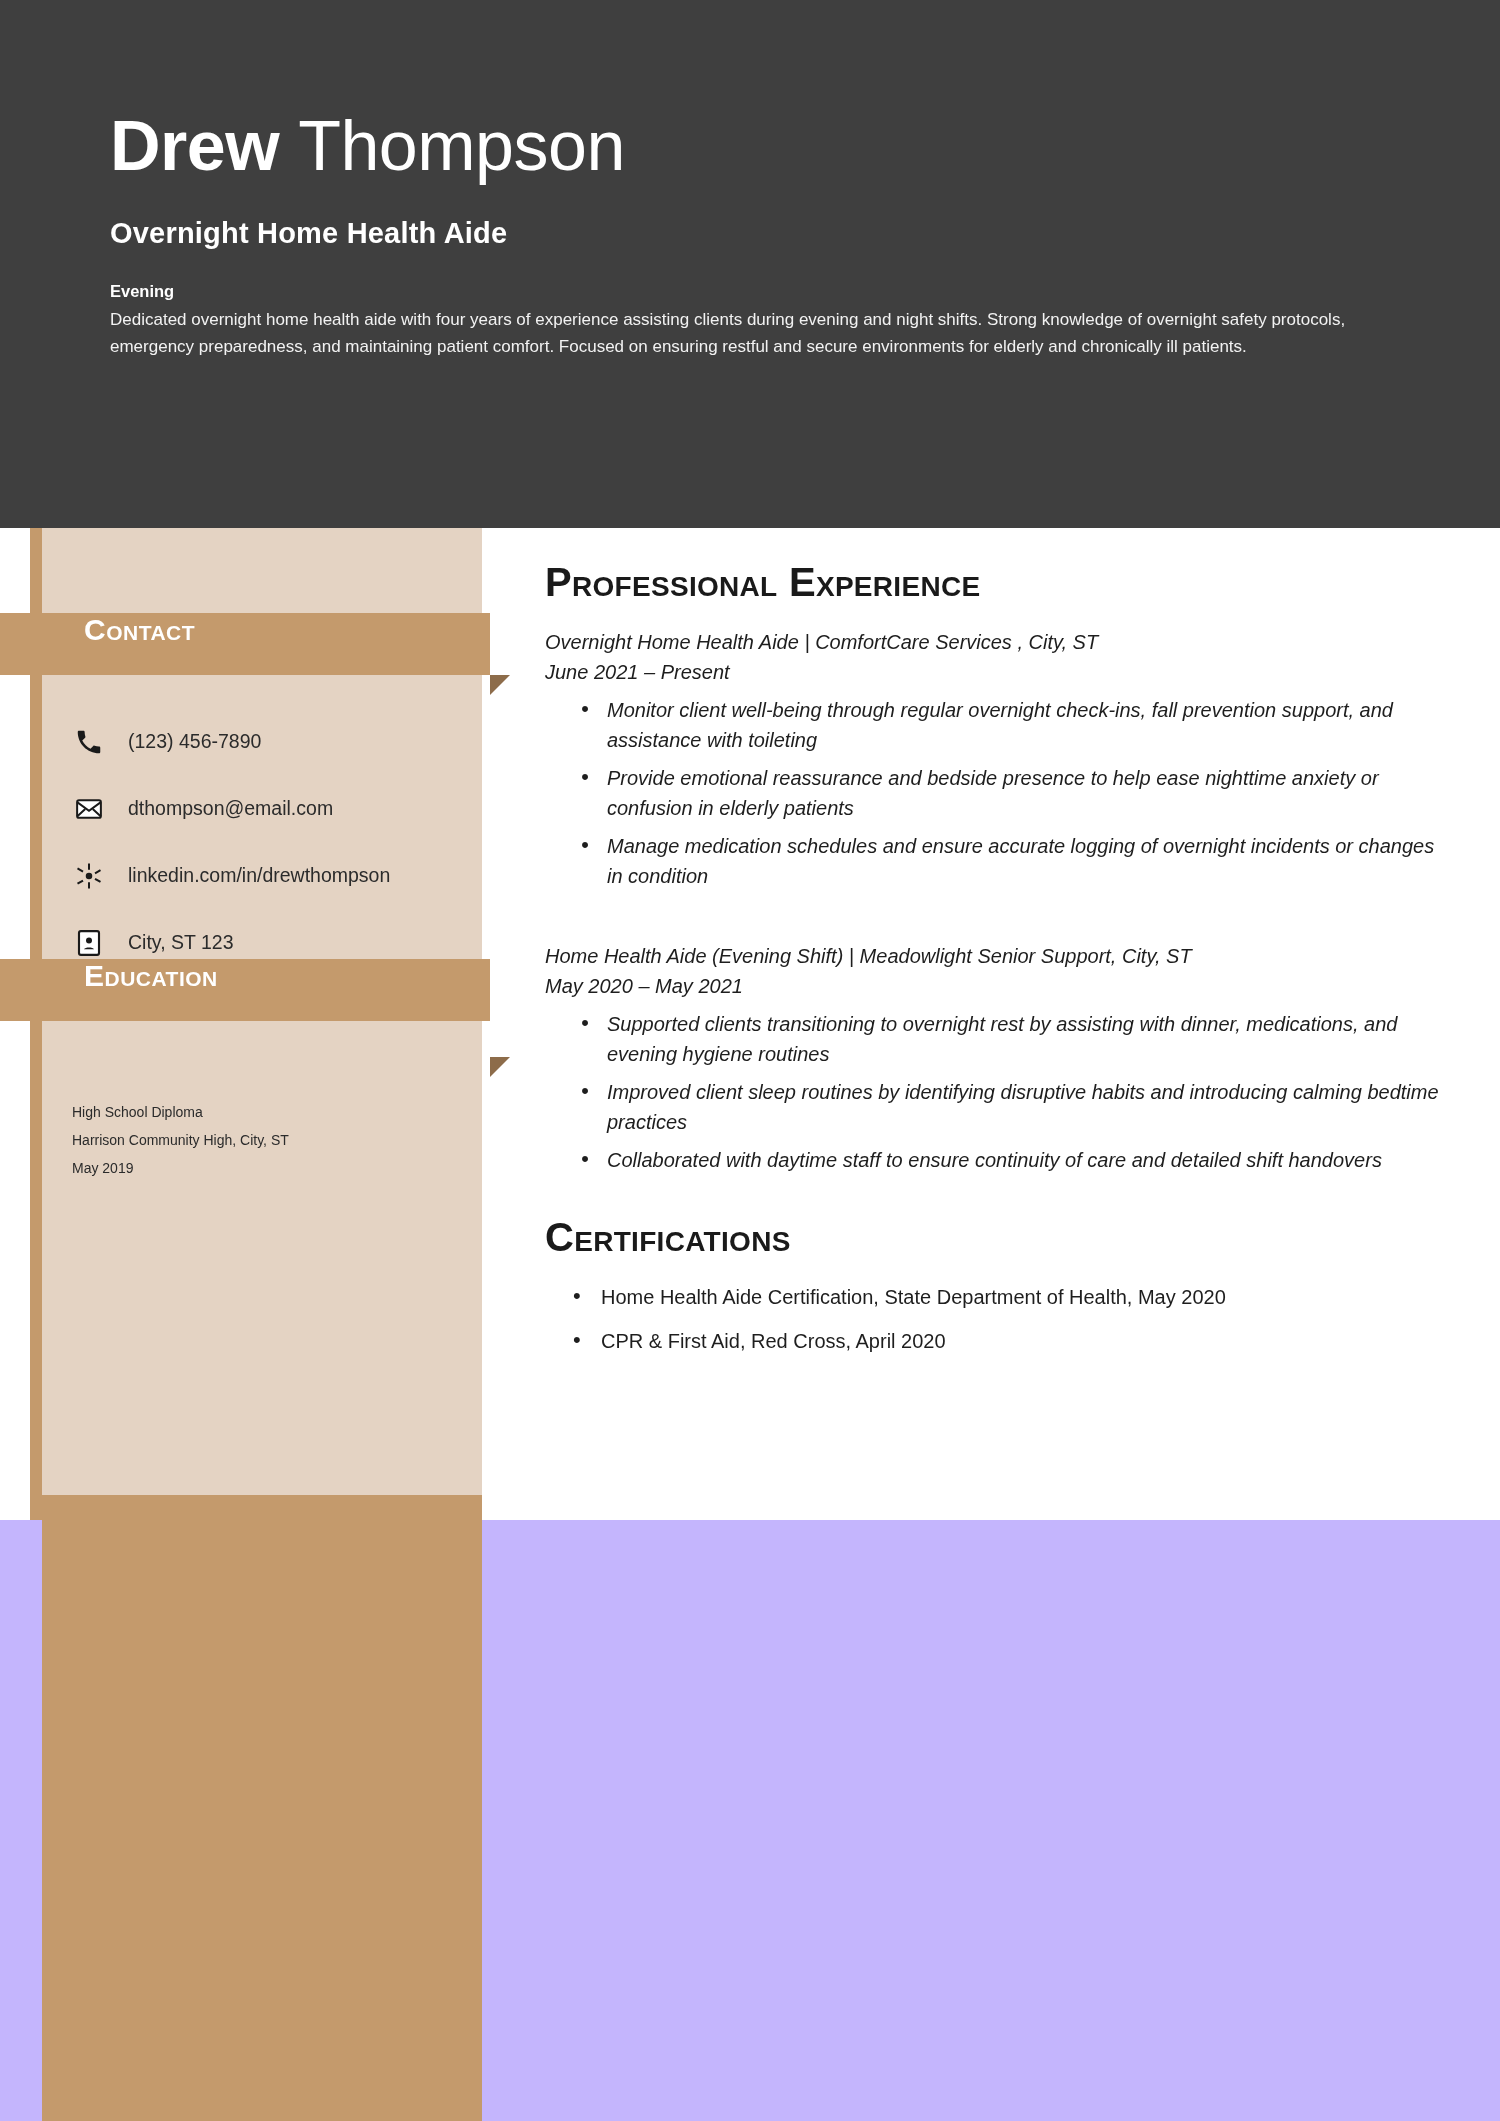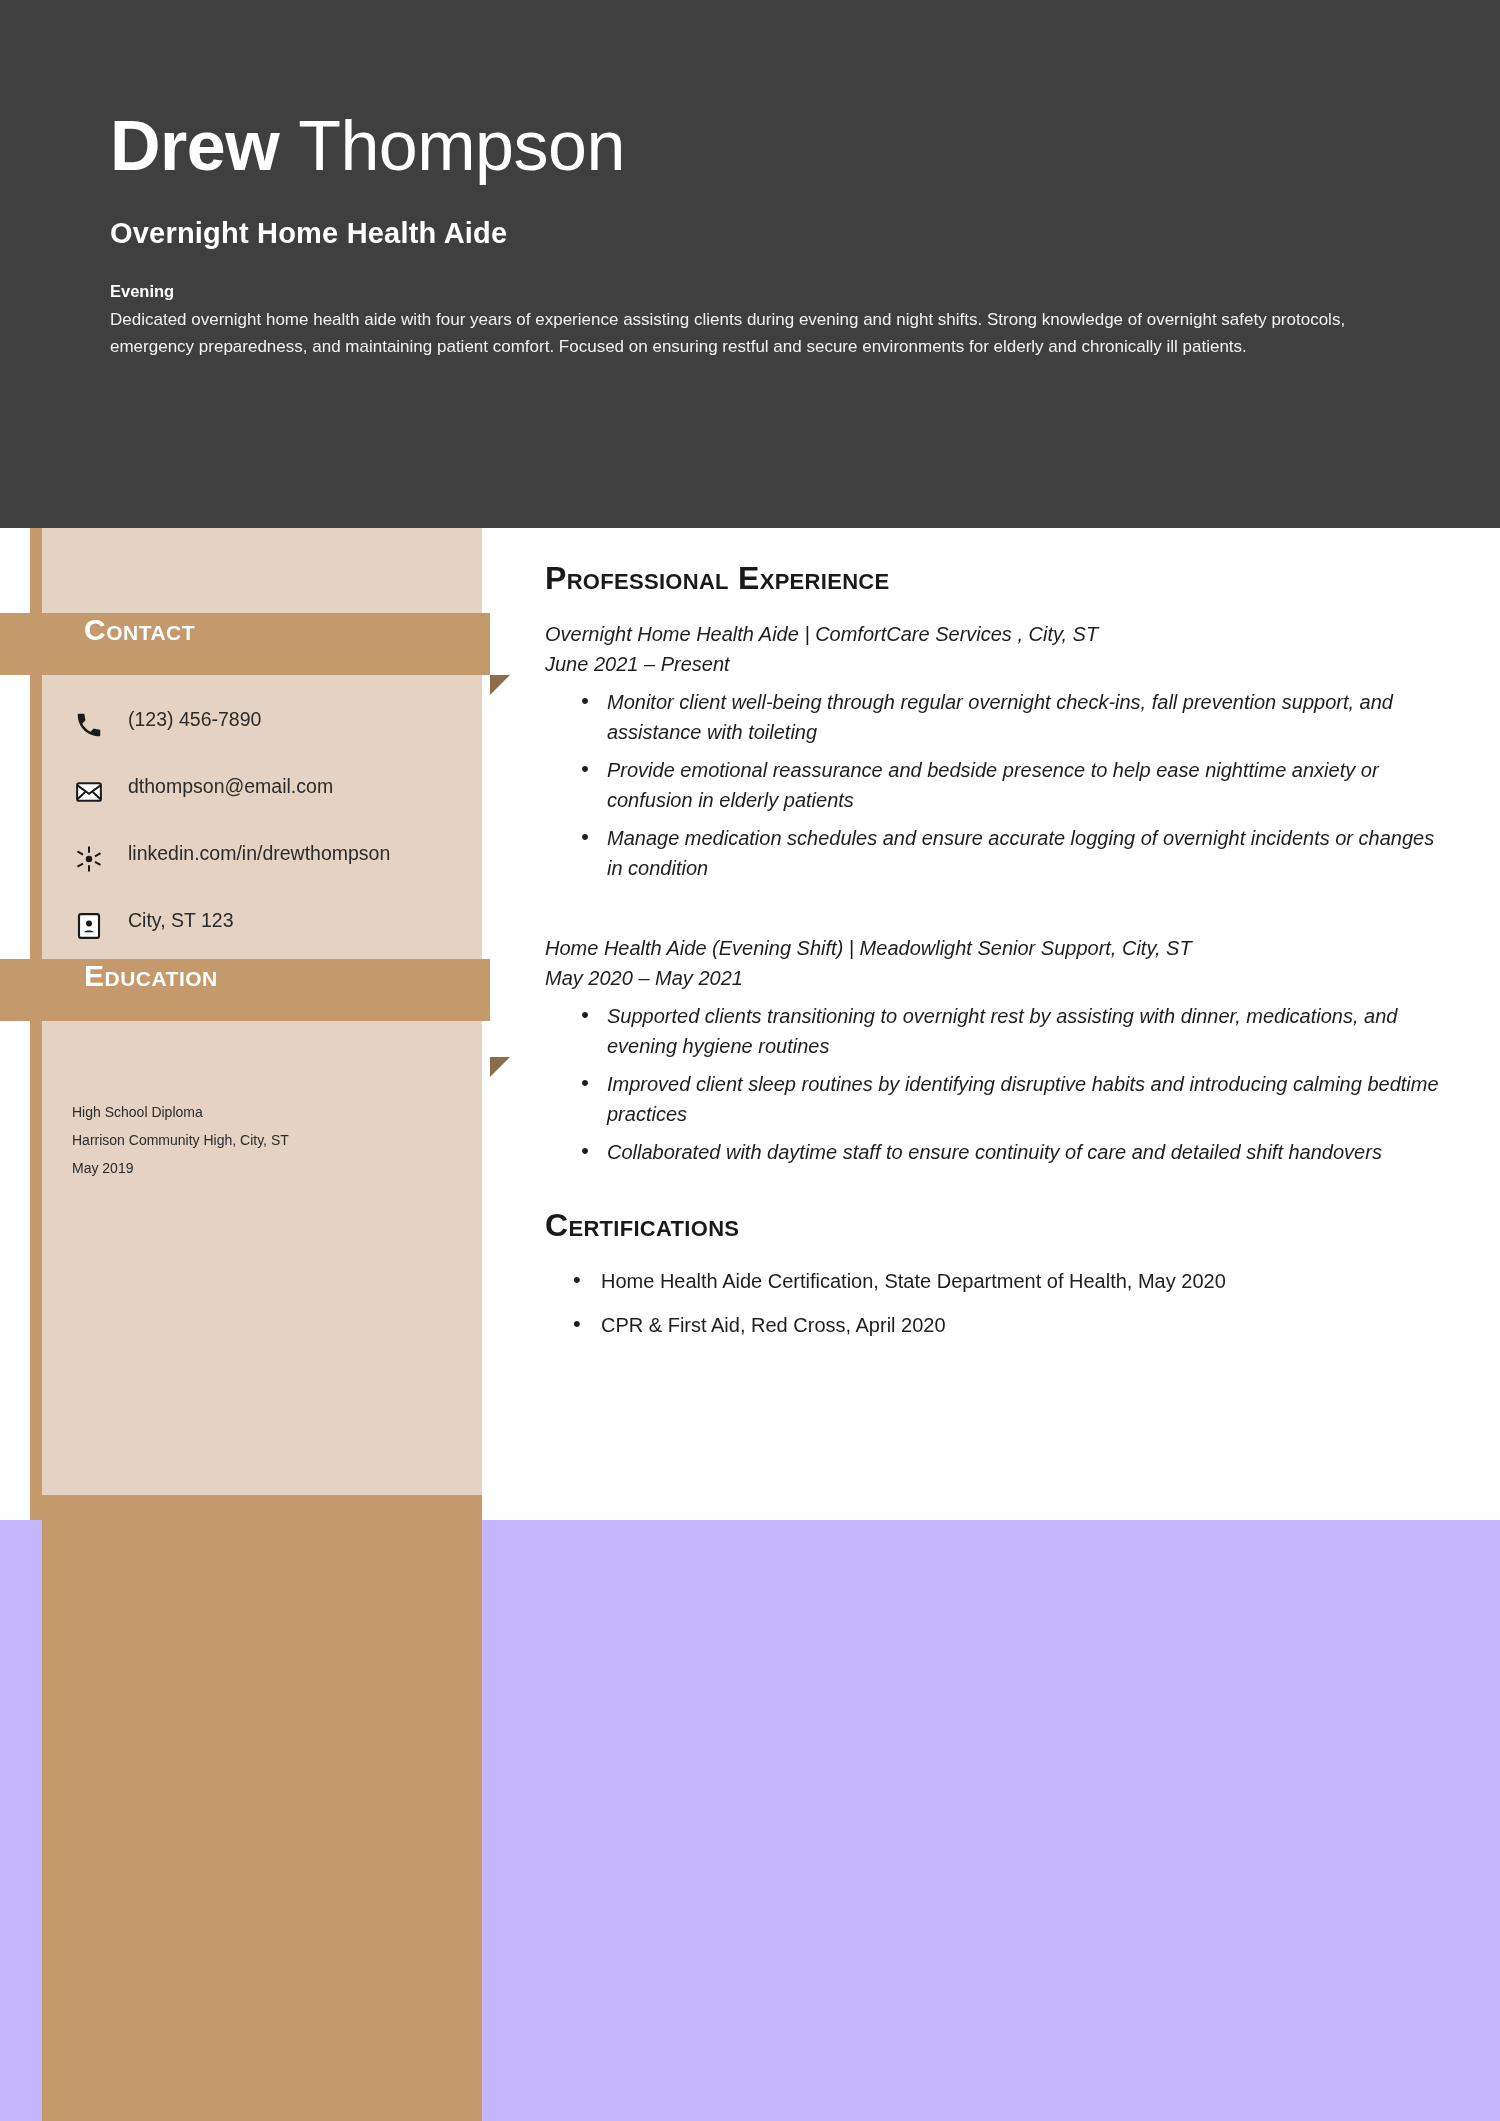--- a/index.html
+++ b/index.html
@@ -140,21 +140,21 @@
   #education-fold { top: 1057px; }
 
   .contact-list {
     position: absolute;
     left: 72px;
     top: 708px;
     width: 400px;
   }
   .contact-item {
     display: flex;
-    align-items: flex-start;
+    align-items: center;
     height: 67px;
   }
   .contact-icon {
     width: 34px;
     height: 34px;
     margin-right: 22px;
     display: flex;
     align-items: center;
     justify-content: center;
     flex: 0 0 auto;
@@ -175,21 +175,21 @@
   }
 
   
   .right-col {
     position: absolute;
     left: 545px;
     top: 560px;
     width: 910px;
   }
   .section-heading {
-    font-size: 32px;
+    font-size: 40px;
     font-weight: 700;
     color: #1a1a1a;
     letter-spacing: 0.3px;
     font-variant: small-caps;
     margin-bottom: 22px;
   }
   .job {
     margin-bottom: 26px;
     font-style: italic;
   }

